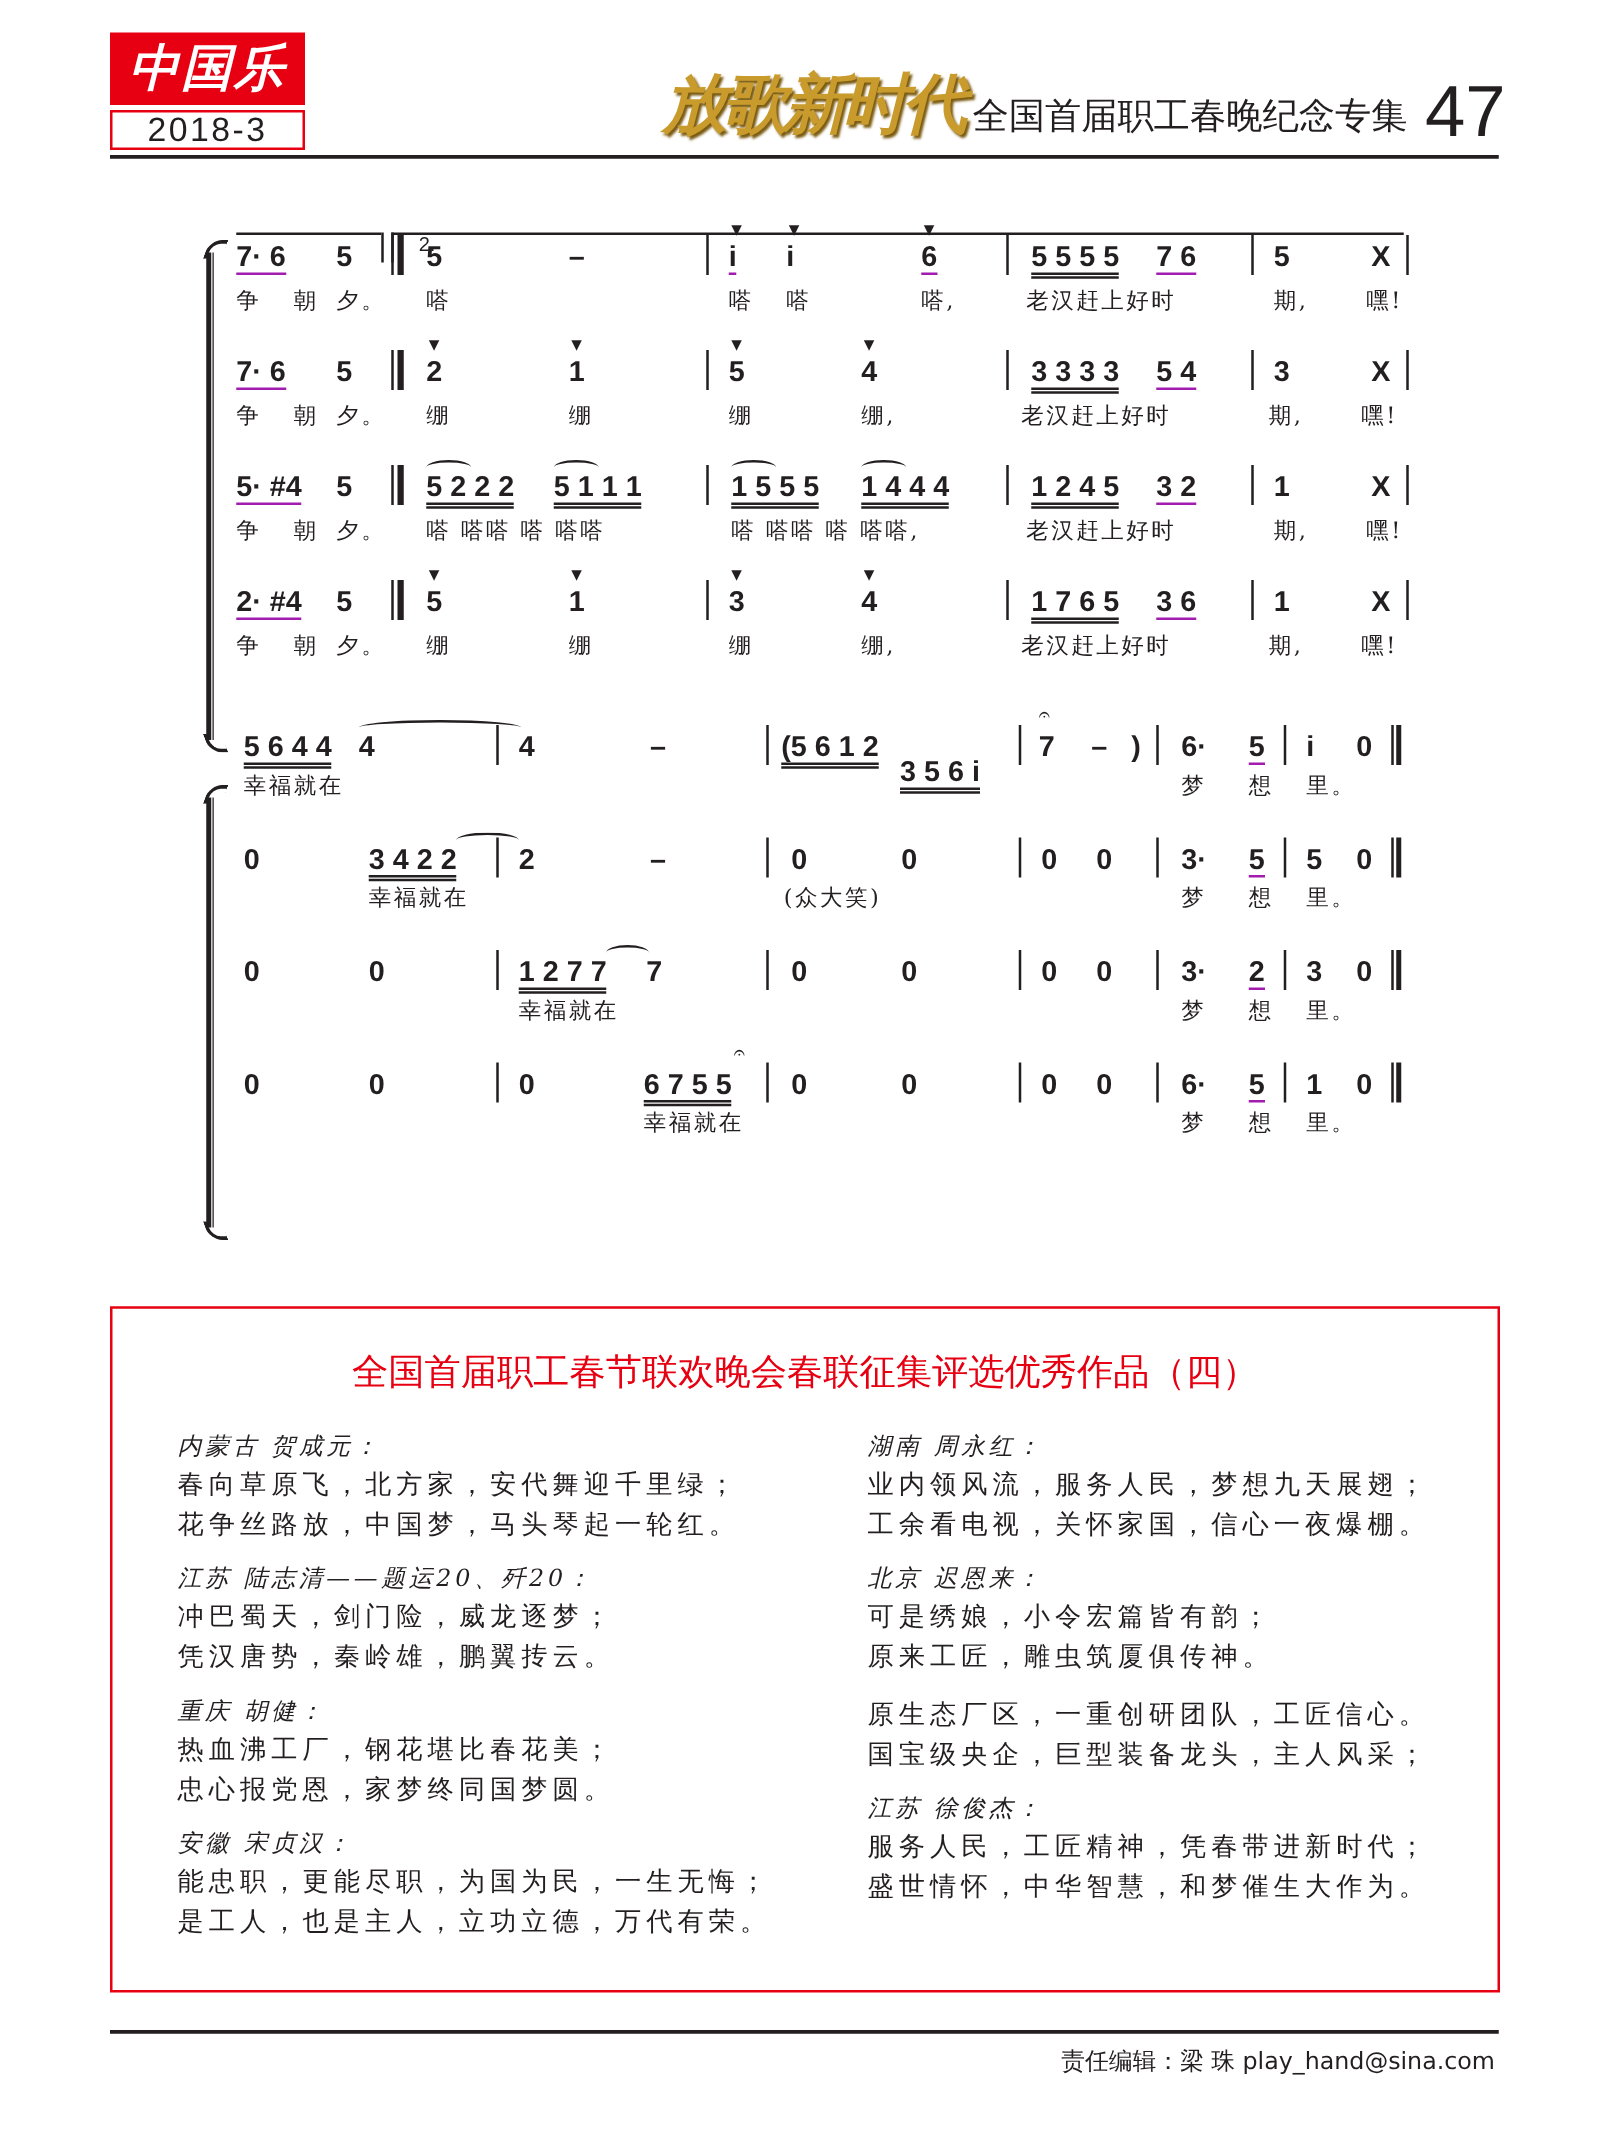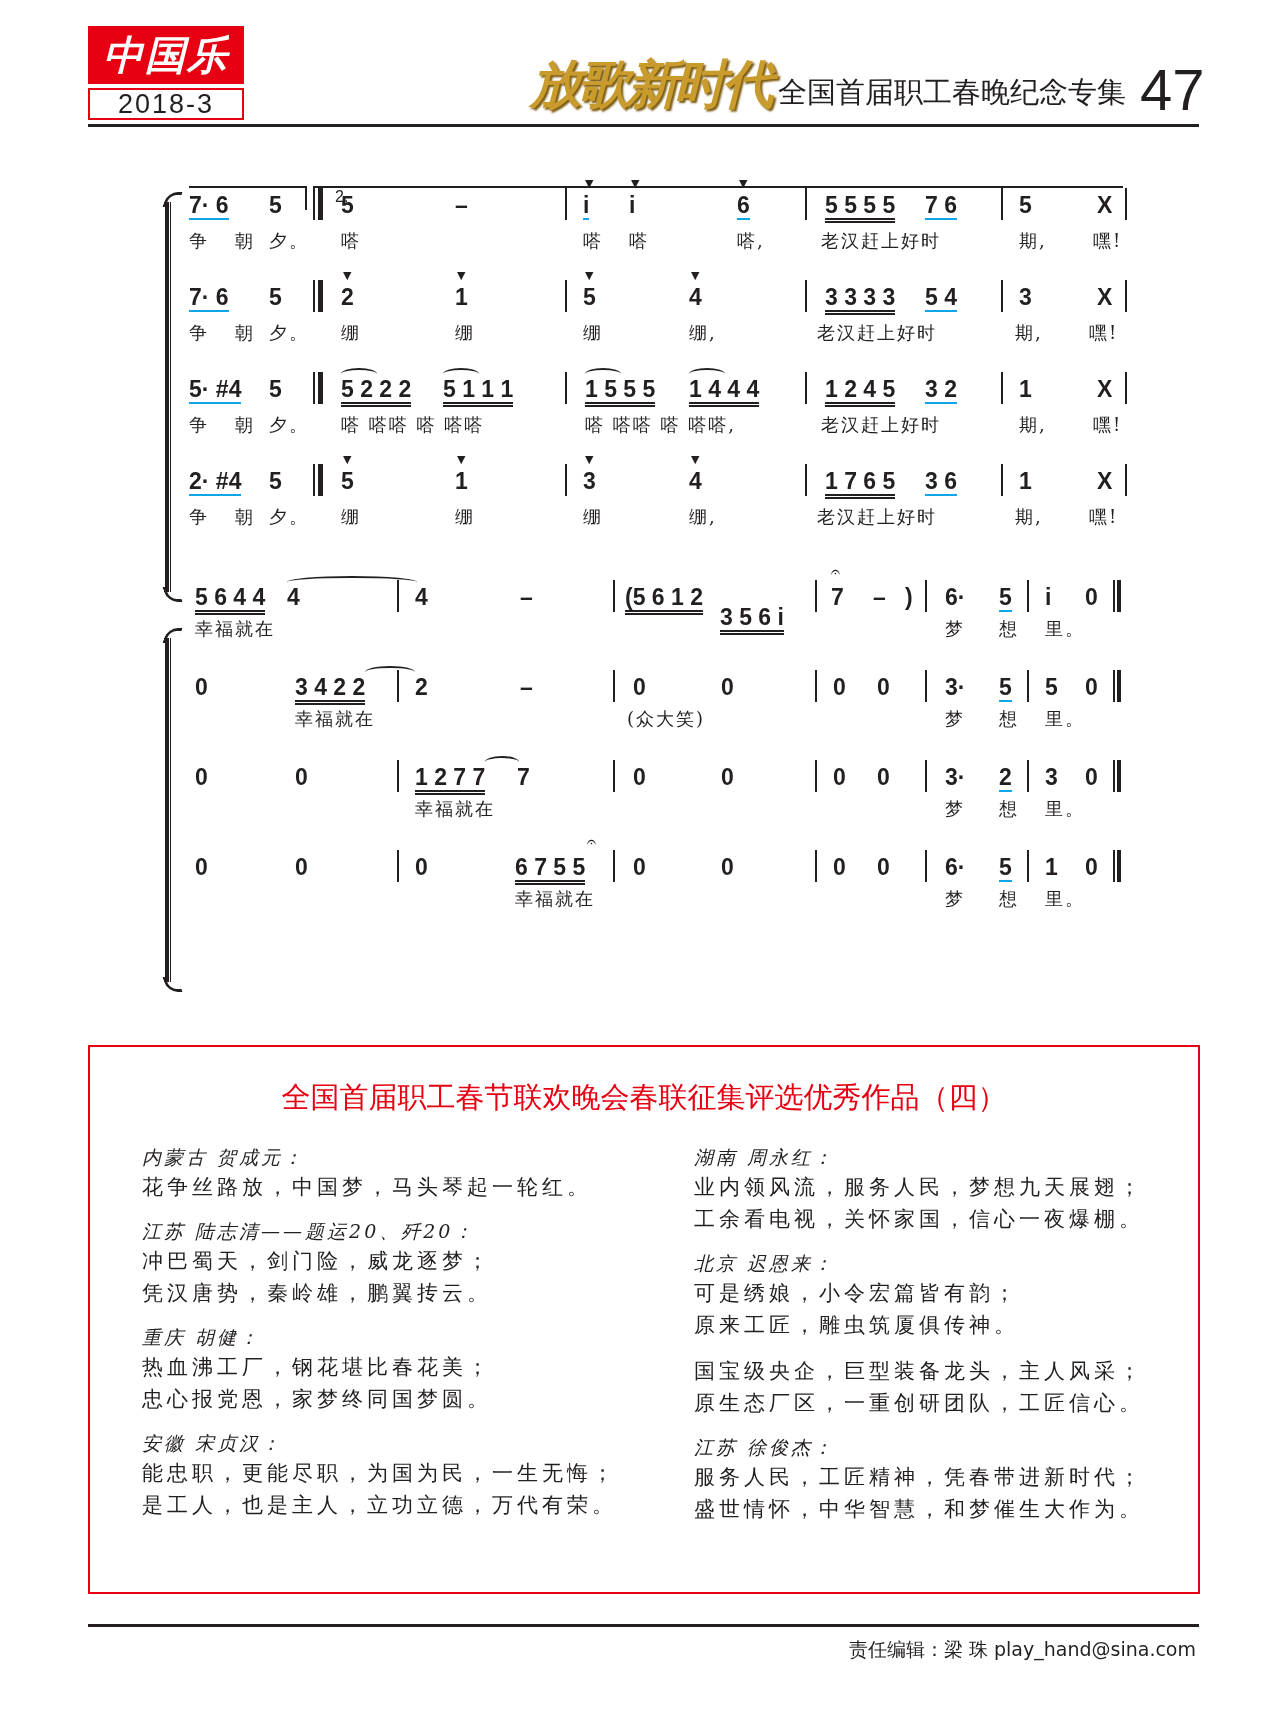--- a/index.html
+++ b/index.html
@@ -21,21 +21,21 @@
   .score-system { position: absolute; left: 165px; width: 960px; }
   .system-bracket { position: absolute; left: 0; width: 6px; border-left: 4px solid #231f20; border-right: 1px solid #231f20; }
   .system-bracket:before, .system-bracket:after { content: ""; position: absolute; left: -4px; width: 12px; height: 12px; border-left: 3px solid #231f20; }
   .system-bracket:before { top: -10px; border-top: 3px solid #231f20; border-top-left-radius: 10px; transform: skewX(-20deg); }
   .system-bracket:after { bottom: -10px; border-bottom: 3px solid #231f20; border-bottom-left-radius: 10px; transform: skewX(20deg); }
   .volta-line { position: absolute; height: 2px; background: #231f20; }
   .volta-tick { position: absolute; width: 2px; background: #231f20; }
   .volta-label { position: absolute; font-family: "Liberation Sans", sans-serif; font-size: 16px; color: #231f20; }
 
   .tok { position: absolute; font-family: "Liberation Sans", sans-serif; font-weight: bold; font-size: 23px; color: #231f20; line-height: 26px; white-space: pre; }
-  .tok.u1 { border-bottom: 2px solid #0ea5e9; }
+  .tok.u1 { border-bottom: 2px solid #a21caf; }
   .tok.u2 { border-bottom: 5px double #231f20; }
   .bar { position: absolute; width: 2px; height: 32px; background: #231f20; }
   .bar.final { width: 8px; border-left: 2px solid #231f20; border-right: 4px solid #231f20; background: transparent; }
   .bar.repeat { width: 10px; border-left: 2px solid #231f20; border-right: 5px solid #231f20; background: transparent; }
   .lyric { position: absolute; font-family: "DejaVu Serif", serif; font-size: 18px; color: #231f20; line-height: 22px; white-space: pre; letter-spacing: 2px; }
   .accent { position: absolute; font-size: 11px; color: #231f20; line-height: 11px; }
   .slur { position: absolute; height: 12px; border-top: 2px solid #231f20; border-radius: 50% 50% 0 0; }
 
   
   .couplet-box { position: absolute; left: 88px; top: 1045px; width: 1112px; height: 549px; border: 2px solid #e60012; }
@@ -282,20 +282,21 @@
     <span class="lyric" style="left: 780px; top: 258px;">梦</span>
     <span class="lyric" style="left: 834px; top: 258px;">想</span>
     <span class="lyric" style="left: 880px; top: 258px;">里。</span>
   </div>
 
 <div class="couplet-box">
   <div class="couplet-title">全国首届职工春节联欢晚会春联征集评选优秀作品（四）</div>
   <div class="couplet-col left" id="col-left">
       <div class="entry">
         <div class="entry-author">内蒙古 贺成元：</div>
+        <div class="entry-line">春向草原飞，北方家，安代舞迎千里绿；</div>
         <div class="entry-line">花争丝路放，中国梦，马头琴起一轮红。</div>
       </div>
       <div class="entry">
         <div class="entry-author">江苏 陆志清——题运20、歼20：</div>
         <div class="entry-line">冲巴蜀天，剑门险，威龙逐梦；</div>
         <div class="entry-line">凭汉唐势，秦岭雄，鹏翼抟云。</div>
       </div>
       <div class="entry">
         <div class="entry-author">重庆 胡健：</div>
         <div class="entry-line">热血沸工厂，钢花堪比春花美；</div>
@@ -312,22 +313,22 @@
         <div class="entry-author">湖南 周永红：</div>
         <div class="entry-line">业内领风流，服务人民，梦想九天展翅；</div>
         <div class="entry-line">工余看电视，关怀家国，信心一夜爆棚。</div>
       </div>
       <div class="entry">
         <div class="entry-author">北京 迟恩来：</div>
         <div class="entry-line">可是绣娘，小令宏篇皆有韵；</div>
         <div class="entry-line">原来工匠，雕虫筑厦俱传神。</div>
       </div>
       <div class="entry">
+        <div class="entry-line">原生态厂区，一重创研团队，工匠信心。</div>
         <div class="entry-line">国宝级央企，巨型装备龙头，主人风采；</div>
-        <div class="entry-line">原生态厂区，一重创研团队，工匠信心。</div>
       </div>
       <div class="entry">
         <div class="entry-author">江苏 徐俊杰：</div>
         <div class="entry-line">服务人民，工匠精神，凭春带进新时代；</div>
         <div class="entry-line">盛世情怀，中华智慧，和梦催生大作为。</div>
       </div>
     </div>
 </div>
 
 <div class="footer-rule"></div>

